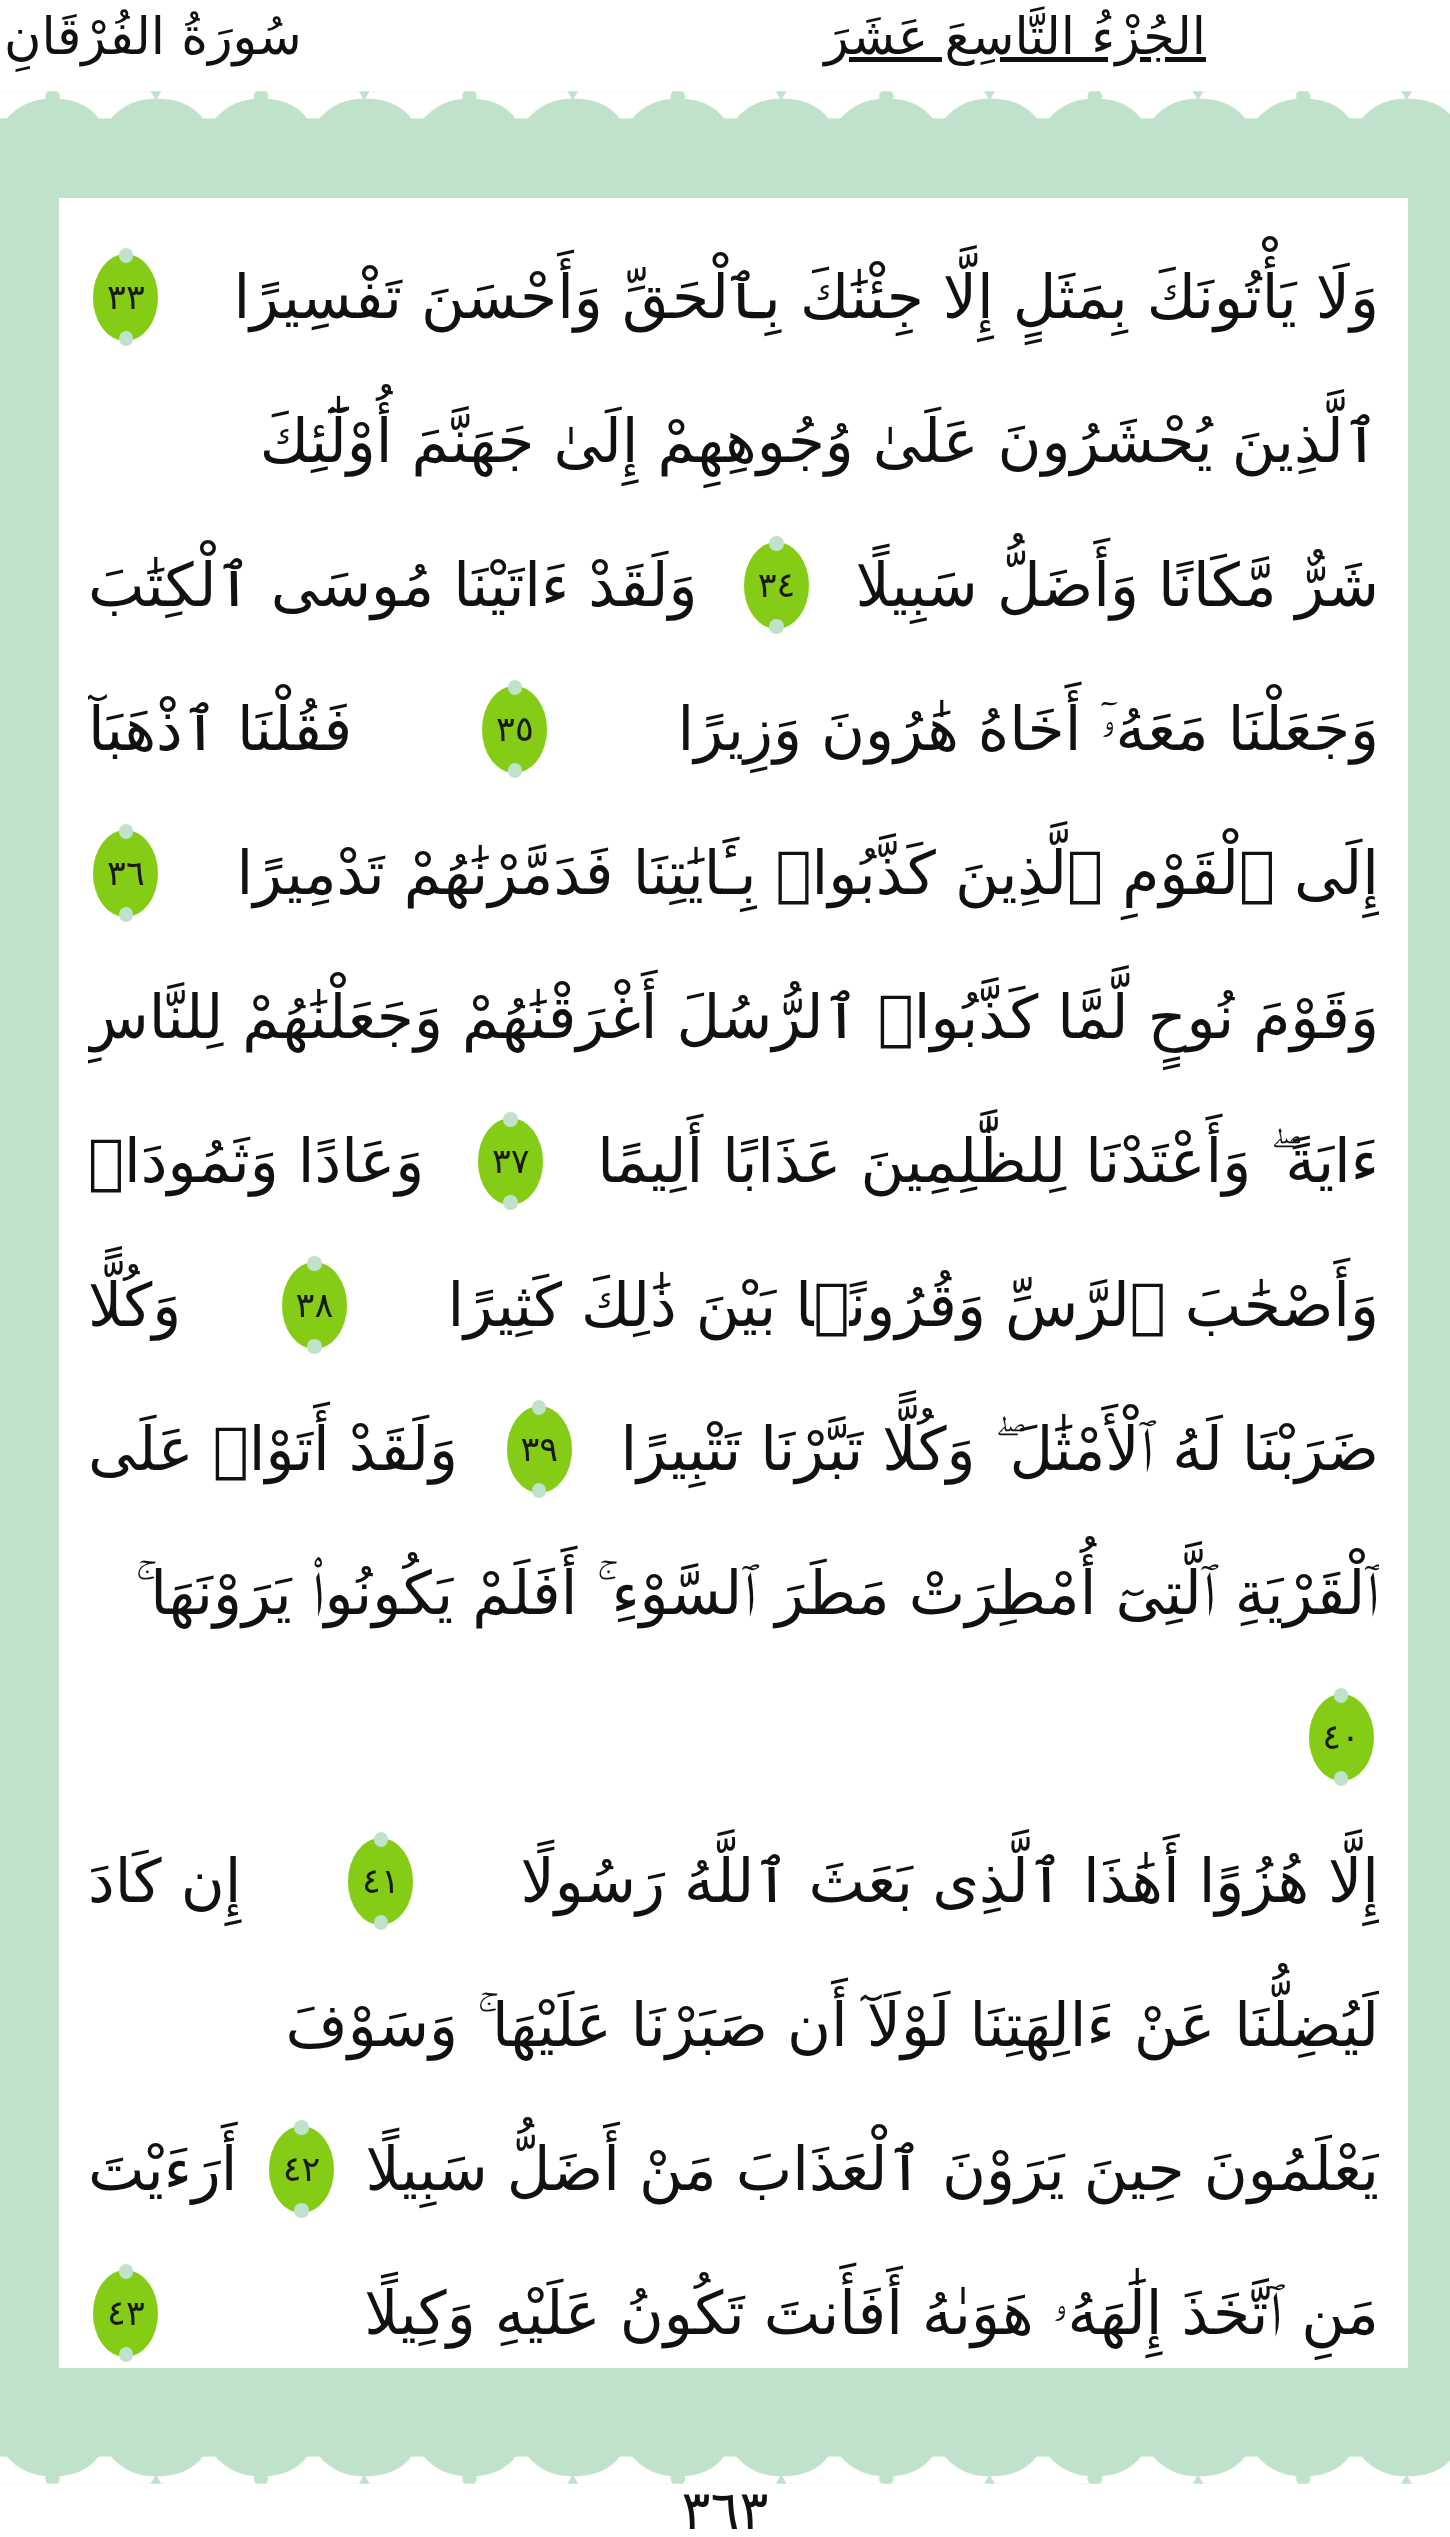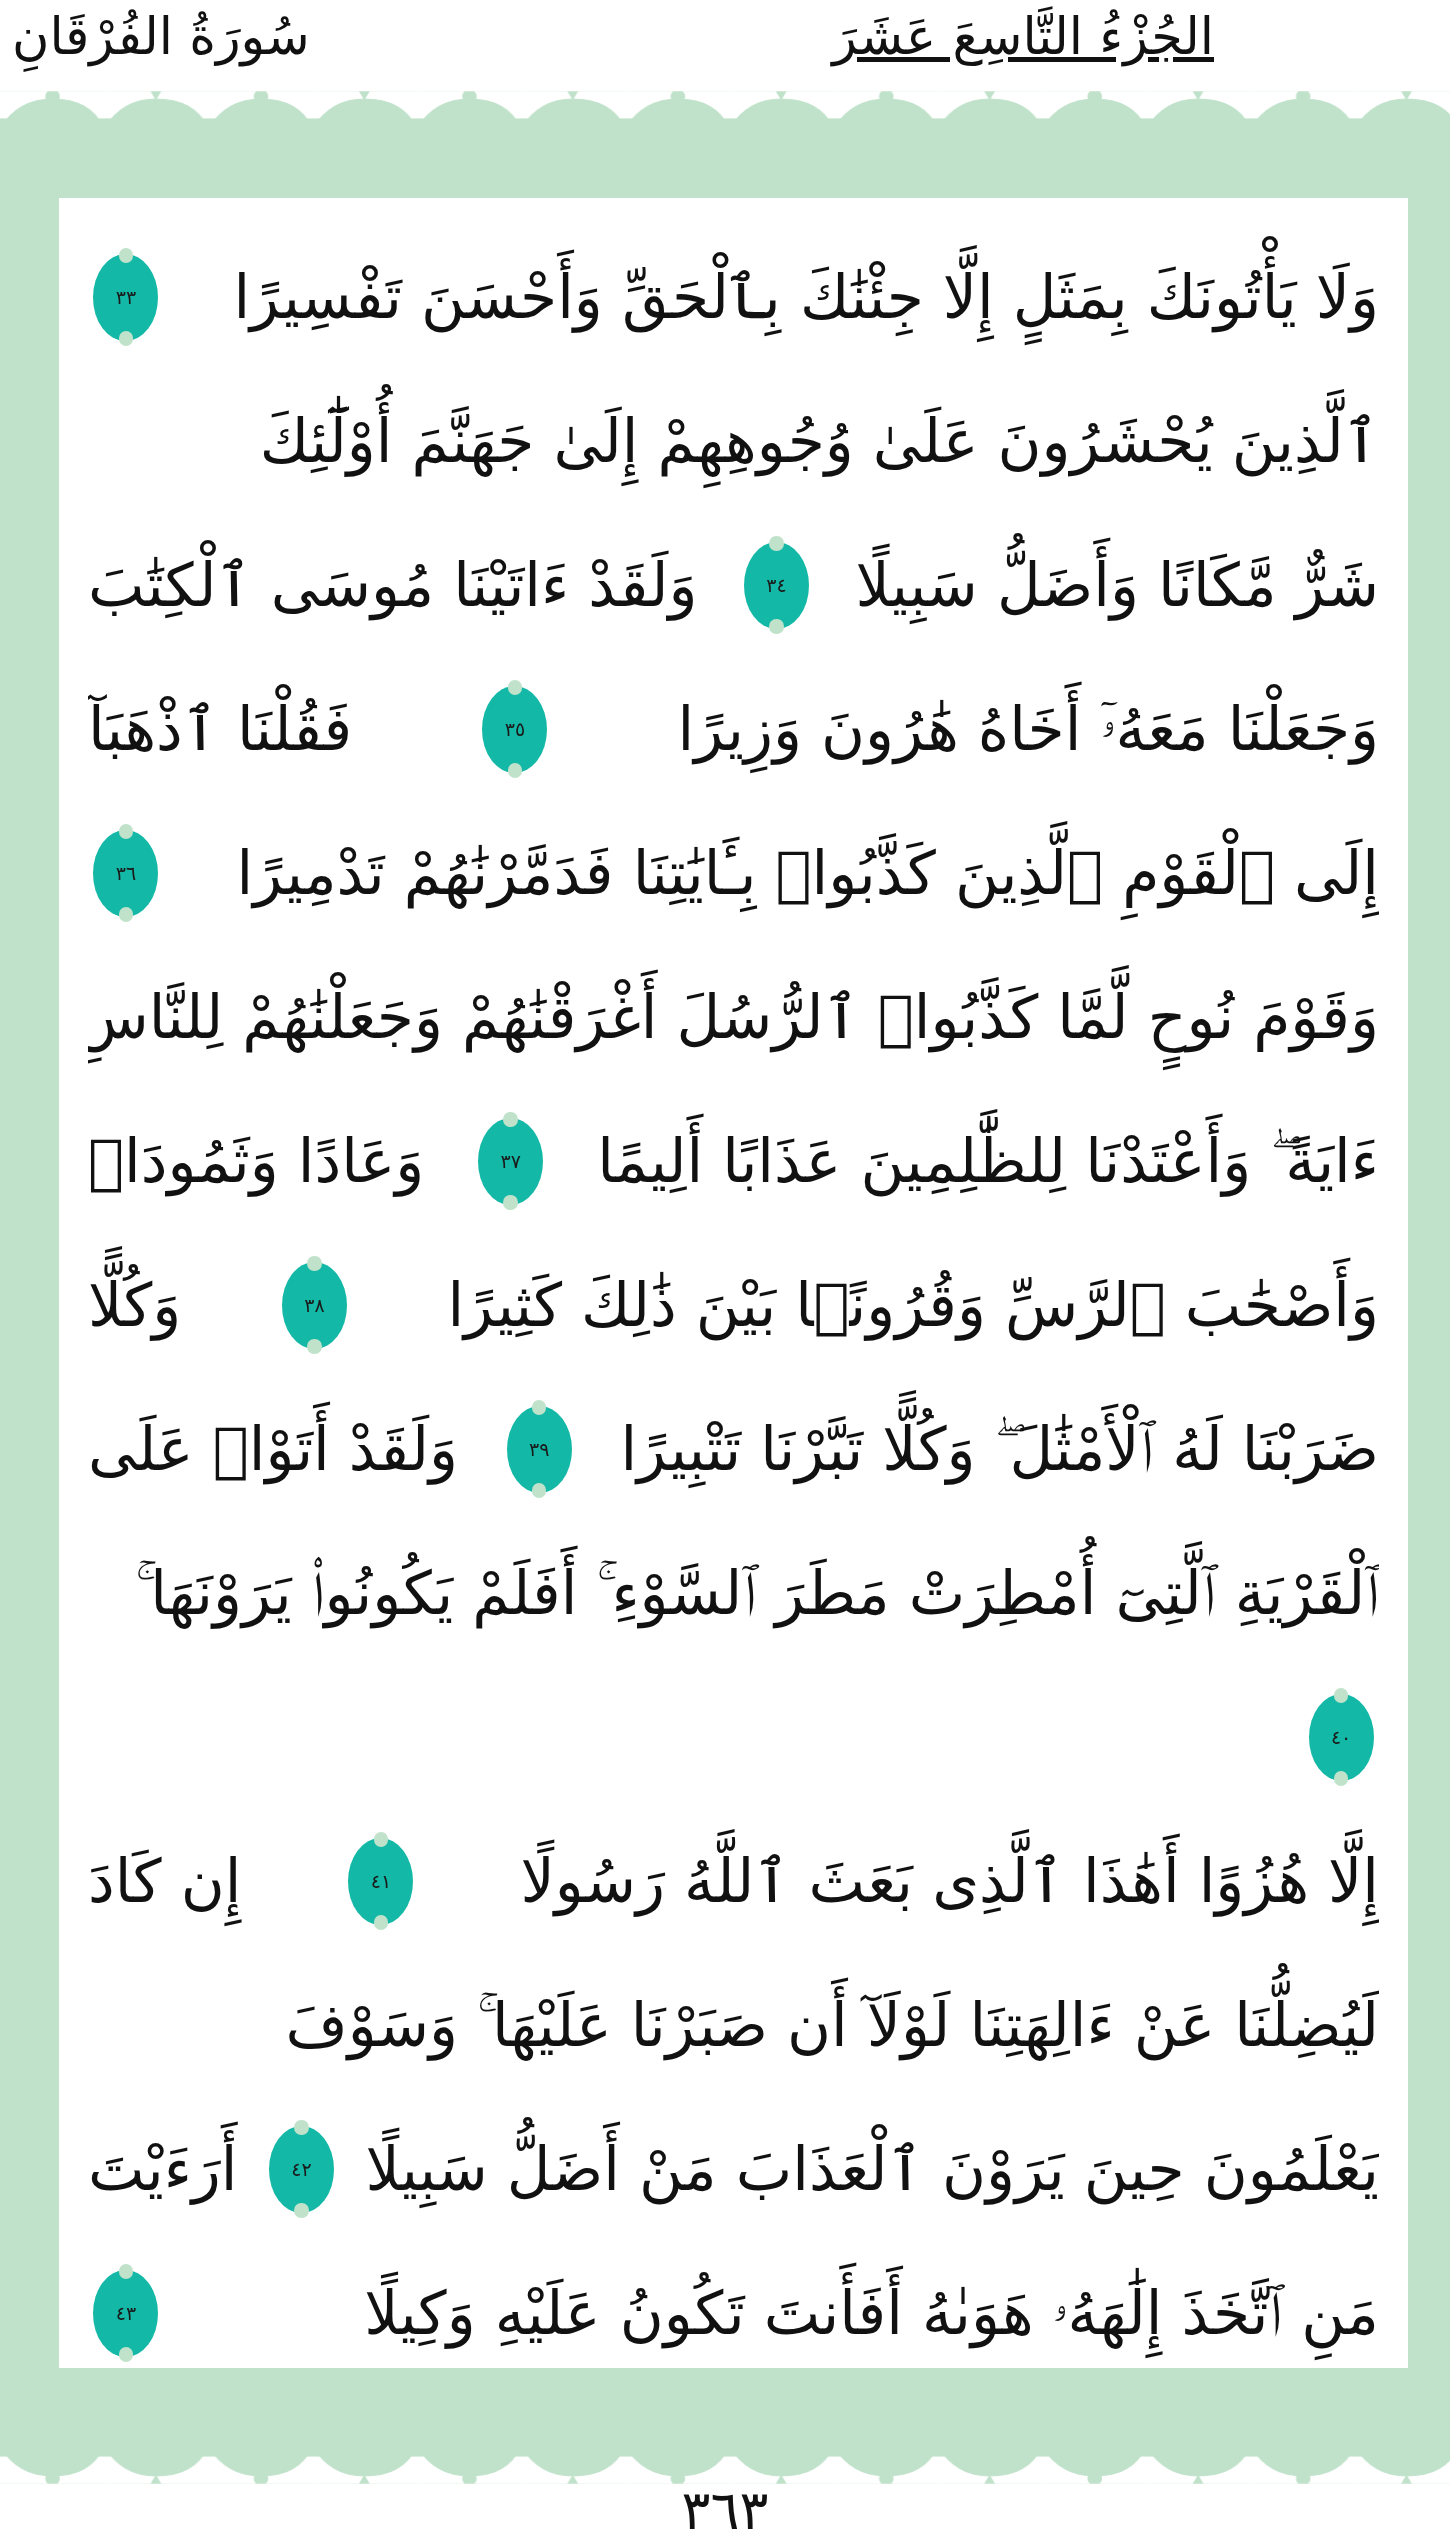--- a/index.html
+++ b/index.html
@@ -1,38 +1,38 @@
 <!DOCTYPE html>
 <html style="font-size:14.5px"><head>
 <meta charset="utf-8">
 <style>
   html, body { margin:0; padding:0; }
   body {
     width:1450px; height:2538px; background:#ffffff; position:relative; overflow:hidden;
     font-family:"DejaVu Sans", sans-serif; color:#111;
   }
-  .header { position:absolute; top:0; left:12px; width:1202px; height:91px; }
+  .header { position:absolute; top:0; left:4px; width:1202px; height:91px; }
   .header-surah { position:absolute; left:0; top:7.3px; font-size:51px; direction:rtl; white-space:nowrap; }
   .header-juz { position:absolute; right:0; top:7.3px; font-size:51px; direction:rtl; white-space:nowrap;text-decoration:underline; }
   .frame { position:absolute; left:0; top:91px; width:1450px; height:2393px; }
   .frame svg { display:block; }
   .panel {
     position:absolute; left:59px; top:198px; width:1349px; height:2170px; background:#ffffff;
   }
   .lines { position:absolute; left:29px; right:29px; top:27px; bottom:27px; direction:rtl; }
   .line {
     height:144px; line-height:144px; font-size:60px; text-align:justify; text-align-last:justify;
     white-space:nowrap; overflow:hidden; direction:rtl; font-family:"DejaVu Sans", sans-serif;
     display:flex; justify-content:space-between; align-items:center; flex-direction:row;
   }
   .seg { display:inline-block; white-space:nowrap; }
   .ayah {
     display:inline-flex; align-items:center; justify-content:center;
     width:65px; height:87px; border-radius:50% / 50%;
-    background:#14b8a6; font-size:19px; color:#1a1a1a; flex:0 0 auto;
+    background:#84cc16; font-size:35px; color:#1a1a1a; flex:0 0 auto;
     margin:0 5.4px; position:relative;
   }
   .ayah::before, .ayah::after {
     content:""; position:absolute; left:50%; width:14.5px; height:14.5px; margin-left:-7.3px;
     background:#c0e2ca; border-radius:50%;
   }
   .ayah::before { top:-5.4px; }
   .ayah::after { bottom:-5.4px; }
   .page-number {
     position:absolute; left:0; width:1450px; top:2479px; text-align:center; font-size:54px;

